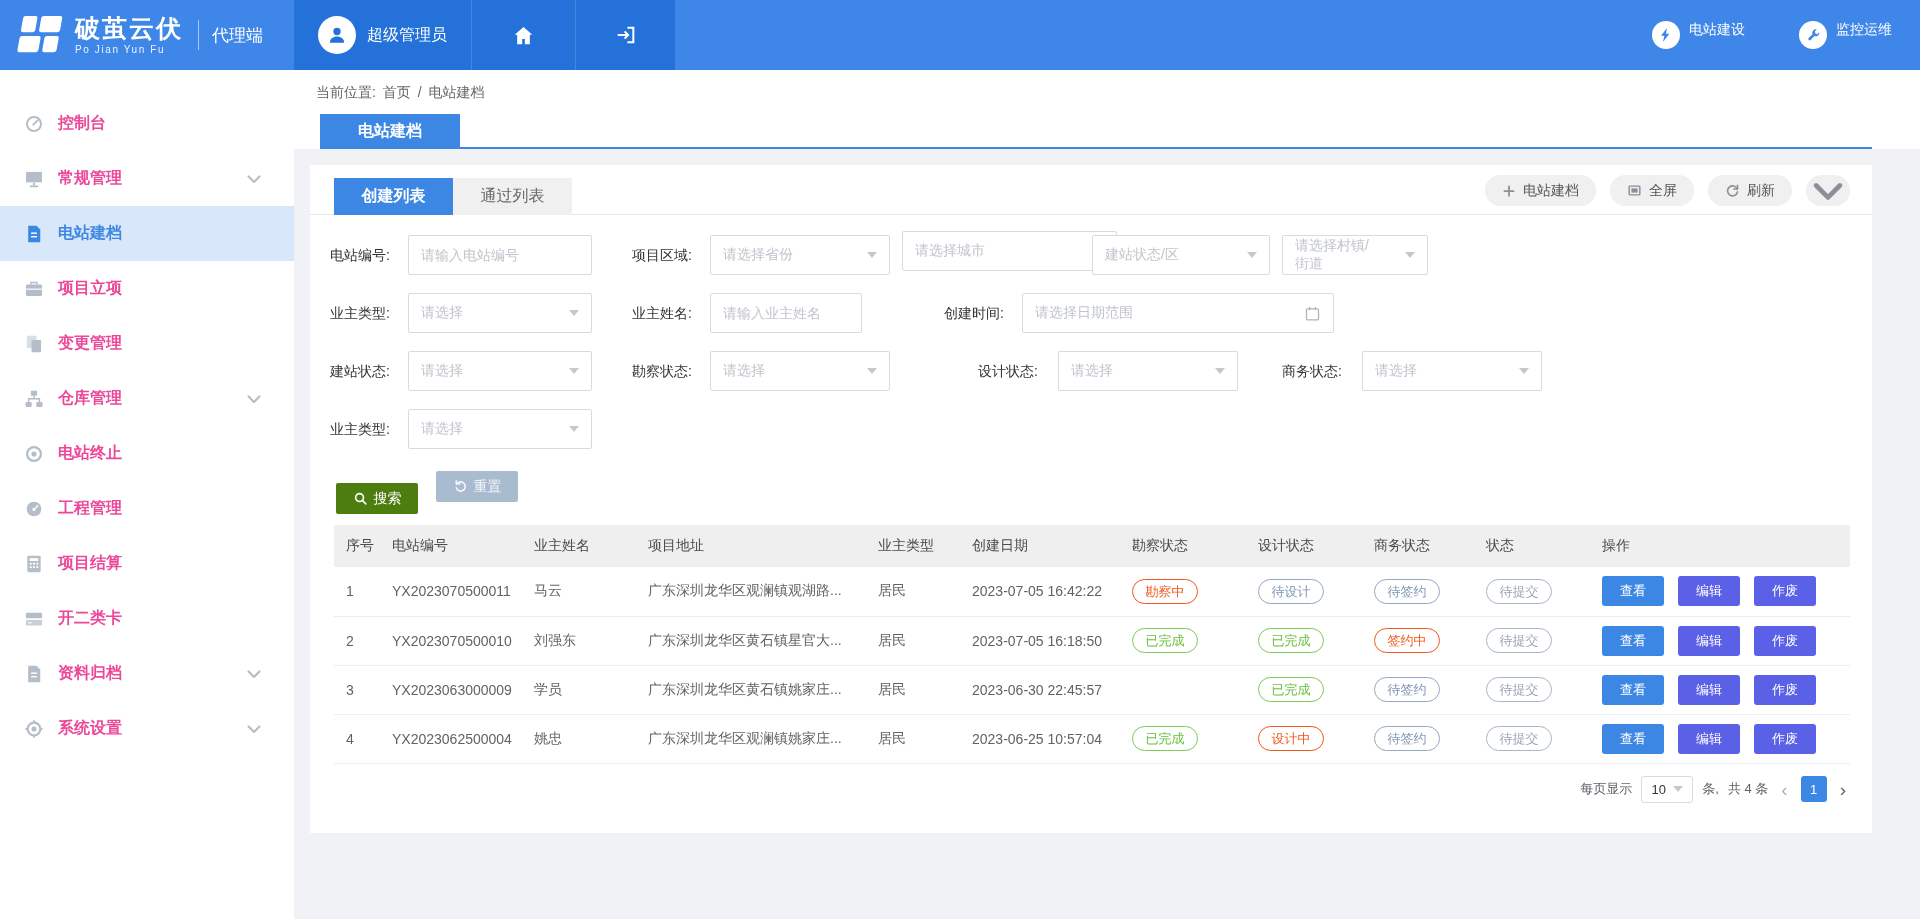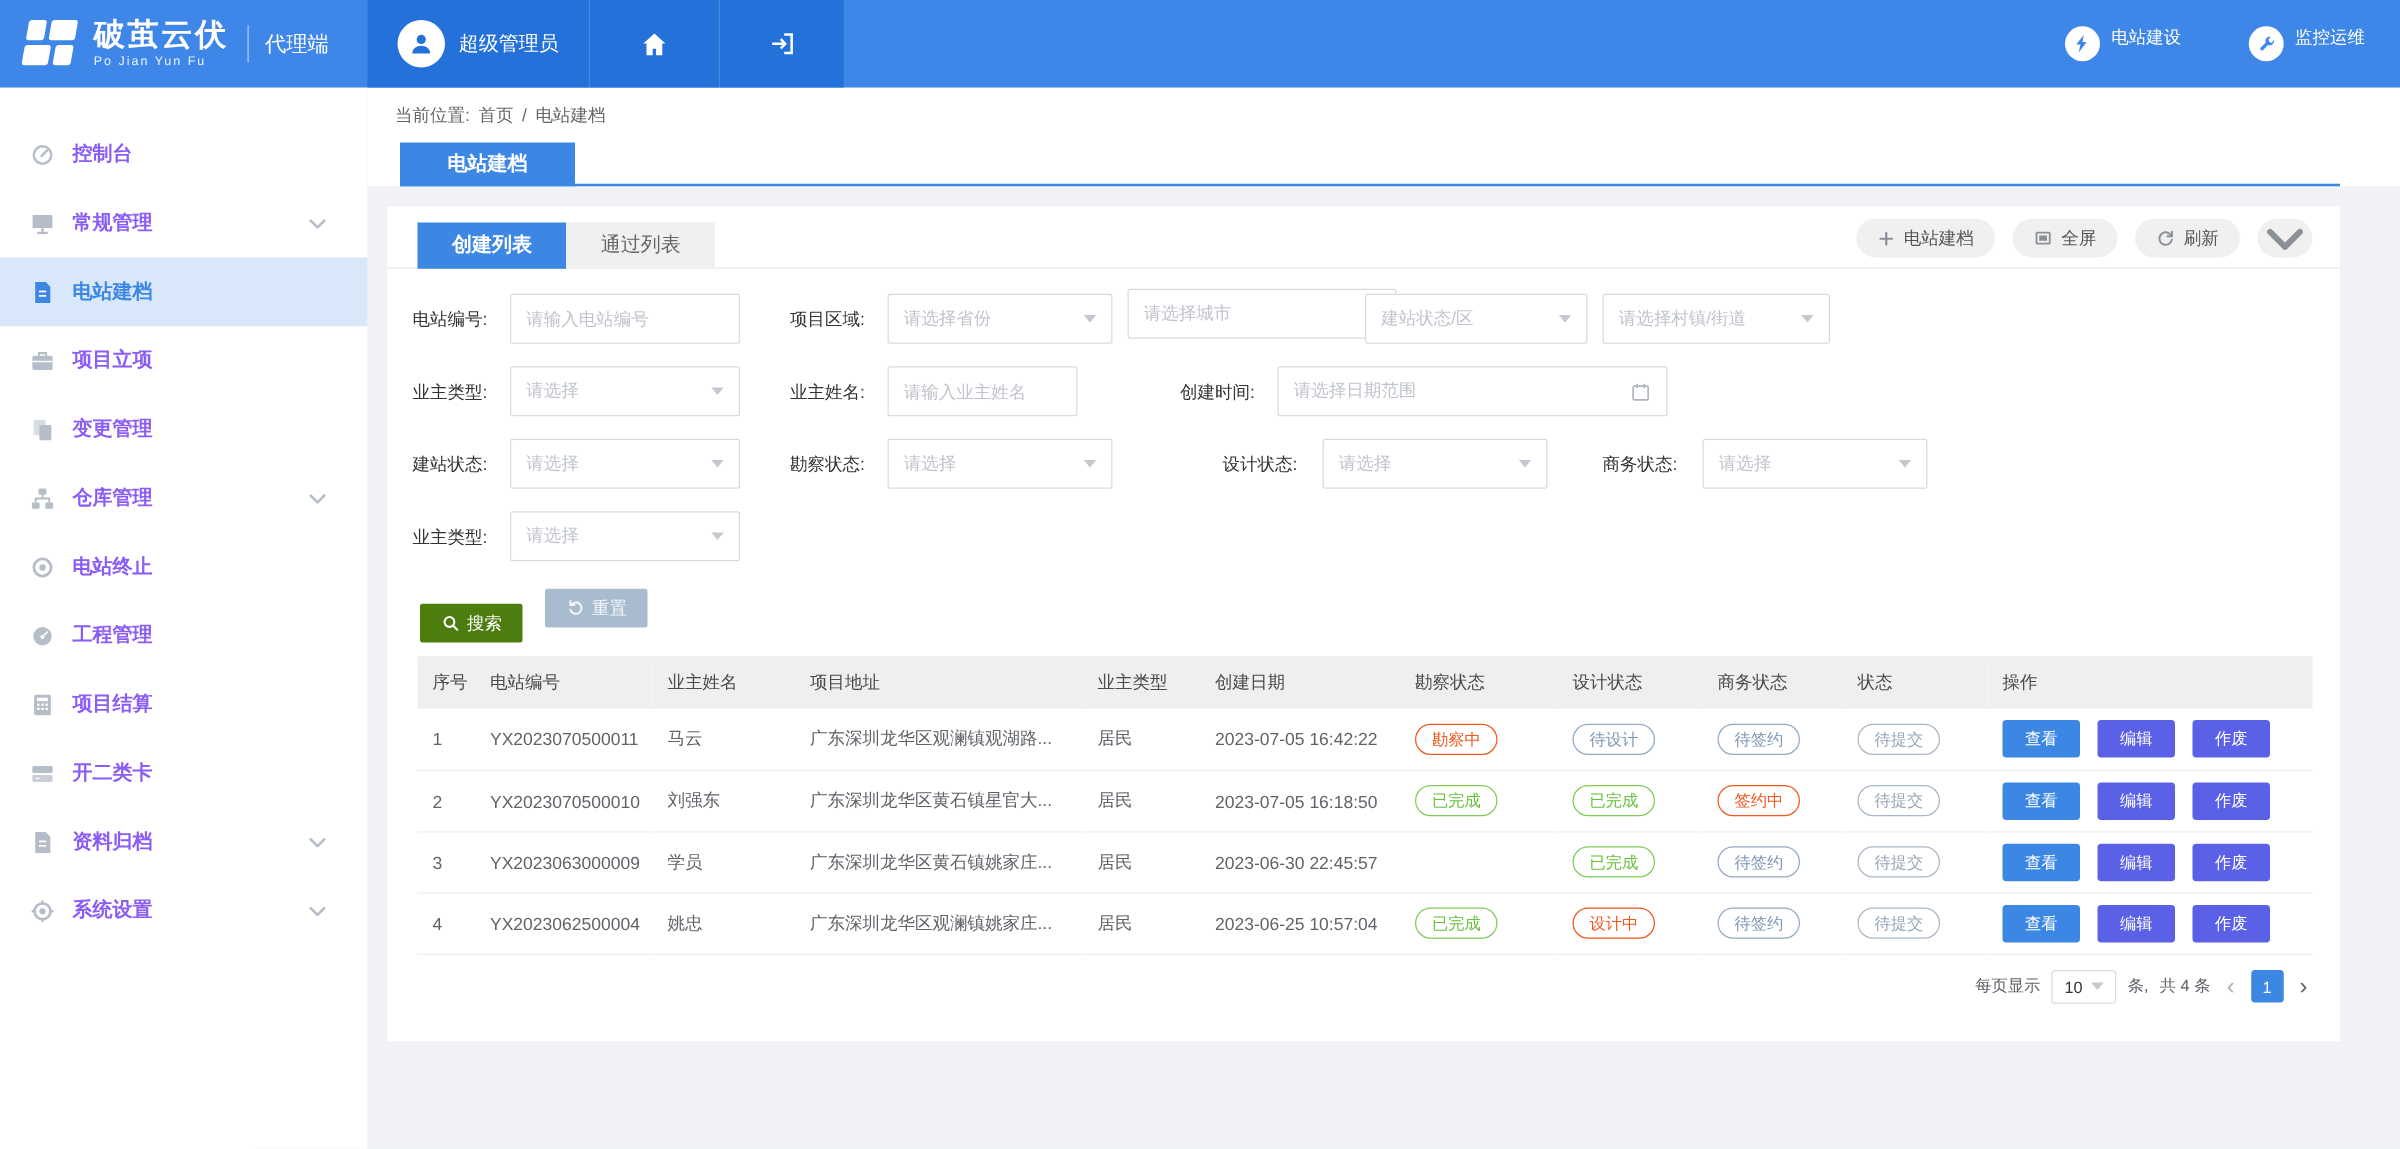--- a/index.html
+++ b/index.html
@@ -25,21 +25,21 @@
   .avatar{width:38px;height:38px;border-radius:50%;background:#fff;color:#2472d9;display:flex;align-items:center;justify-content:center;margin-right:11px}
   .user-name{font-size:16px}
   .nav-right{margin-left:auto;display:flex;align-items:center;gap:54px;padding-right:28px}
   .nav-item{display:flex;align-items:flex-start;gap:9px;font-size:14px;cursor:pointer}
   .nav-circle{width:28px;height:28px;border-radius:50%;background:#fff;color:#3e86e8;display:flex;align-items:center;justify-content:center}
 
   
   .sidebar{position:absolute;left:0;top:70px;width:294px;height:849px;background:#fff;padding-top:26px}
   .menu-item{position:relative;height:55px;display:flex;align-items:center;padding-left:24px;cursor:pointer}
   .menu-item .icon{width:20px;height:20px;color:#b4bdc8;margin-right:14px;flex-shrink:0}
-  .menu-label{font-size:16px;font-weight:600;color:#8b5cf6}
+  .menu-label{font-size:16px;font-weight:600;color:#ec4899}
   .menu-item.active{background:#d8e7f9}
   .menu-item.active .icon,.menu-item.active .menu-label{color:#3d87e4}
   .menu-chevron{position:absolute;right:16px;top:50%;transform:translateY(-50%);width:14px;height:14px;color:#454c58}
 
   
   .main{position:absolute;left:294px;top:70px;width:1626px;height:849px;background:#f0f2f5}
   .crumb-bar{position:relative;height:79px;background:#fff}
   .crumb{position:absolute;left:22px;top:14px;font-size:14px;color:#666}
   .crumb span{margin-right:3px}
   .crumb-home{cursor:pointer}
@@ -384,21 +384,21 @@
             <span class="caret"></span>
           </div>
           <div class="f-ctrl select-box" style="left: 592px; width: 215px; top: 16px; gap: 44px;">
             <span class="ph">请选择城市</span>
             <span class="caret"></span>
           </div>
           <div class="f-ctrl select-box" style="left: 782px; width: 178px; top: 20px;">
             <span class="ph">建站状态/区</span>
             <span class="caret"></span>
           </div>
-          <div class="f-ctrl select-box" style="left: 972px; width: 182px; top: 20px; gap: 28px;">
+          <div class="f-ctrl select-box" style="left: 972px; width: 146px; top: 20px; gap: 28px;">
             <span class="ph">请选择村镇/街道</span>
             <span class="caret"></span>
           </div>
           <div class="f-label" style="left: 20px; width: 74px; top: 78px;">业主类型:</div>
           <div class="f-ctrl select-box" style="left: 98px; width: 184px; top: 78px;">
             <span class="ph">请选择</span>
             <span class="caret"></span>
           </div>
           <div class="f-label" style="left: 322px; width: 74px; top: 78px;">业主姓名:</div>
           <input class="f-ctrl" placeholder="请输入业主姓名" style="left: 400px; width: 152px; top: 78px;">

